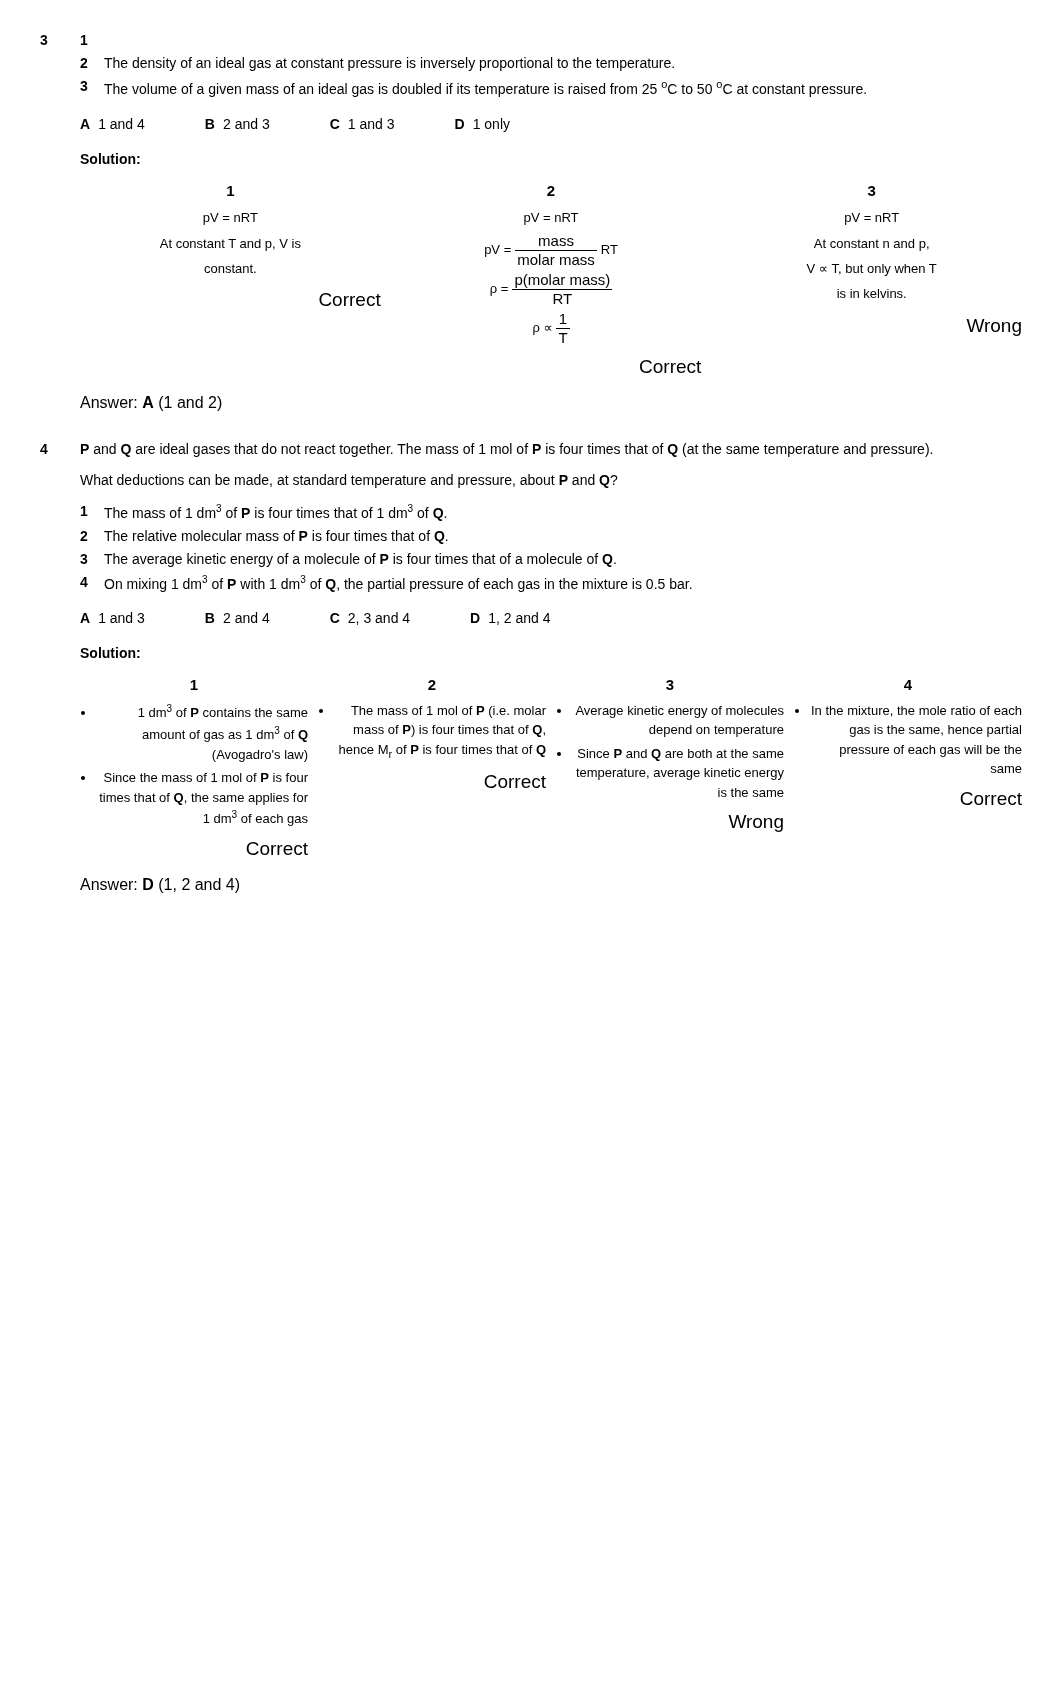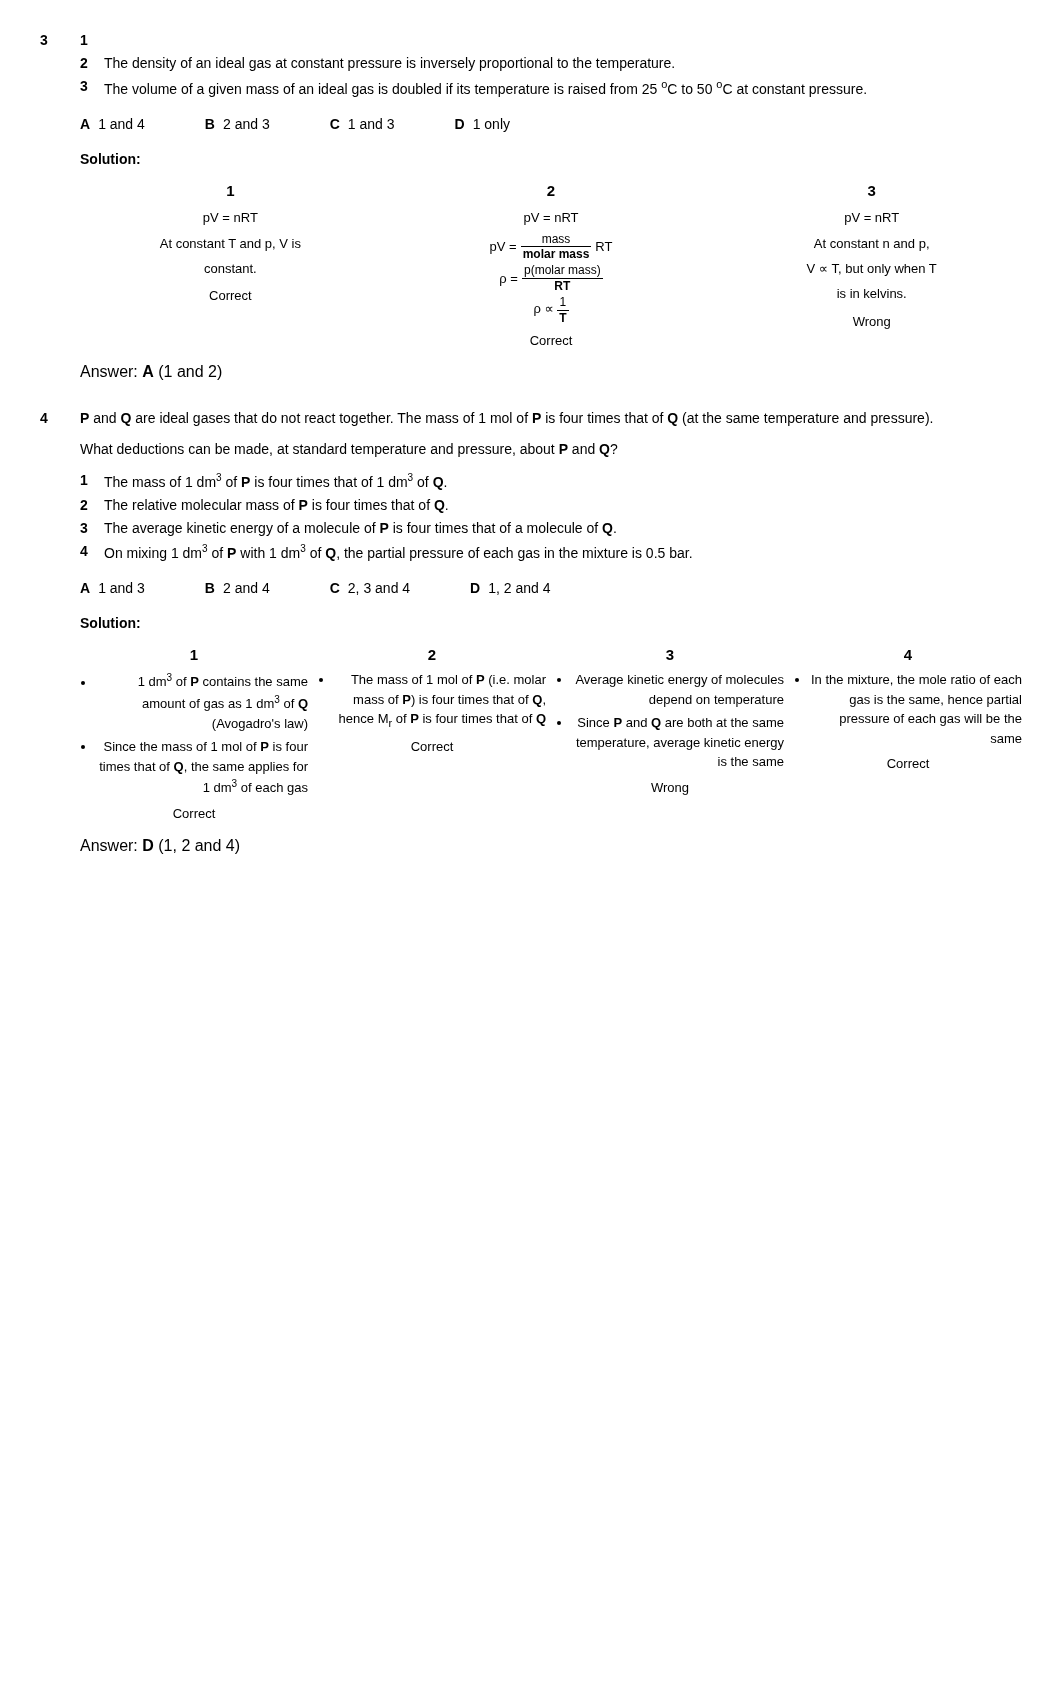--- a/index.html
+++ b/index.html
@@ -64,22 +64,22 @@
     .sol-col {
       flex: 1;
       text-align: center;
     }
     .sol-col-num {
       font-weight: bold;
       font-size: 15px;
       margin-bottom: 4px;
     }
     .correct-label {
-      text-align: center;
-      font-size: 13px;
+      text-align: right;
+      font-size: 19px;
       margin-top: 6px;
     }
     .answer-line {
       margin-top: 8px;
       font-size: 16px;
     }
     .answer-line b {
       font-weight: bold;
     }
     .math-block {
@@ -105,25 +105,25 @@
       font-size: 13px;
     }
     .bullet-list li {
       margin-bottom: 4px;
     }
     sup { font-size: 10px; vertical-align: super; }
     .fraction {
       display: inline-flex;
       flex-direction: column;
       vertical-align: middle;
-      font-size: 12px;
+      font-size: 15px;
       line-height: 1.2;
     }
     .frac-num { border-bottom: 1px solid #000; padding: 0 2px; }
-    .frac-den { padding: 0 2px; font-weight: bold; }
+    .frac-den { padding: 0 2px; }
     .degree { font-size: 11px; vertical-align: super; }
   </style>
 </head>
 <body>
 
 <div class="question-block">
   <div class="q-number">3</div>
   <div class="q-content">
     <ul class="sub-list">
       <li>

